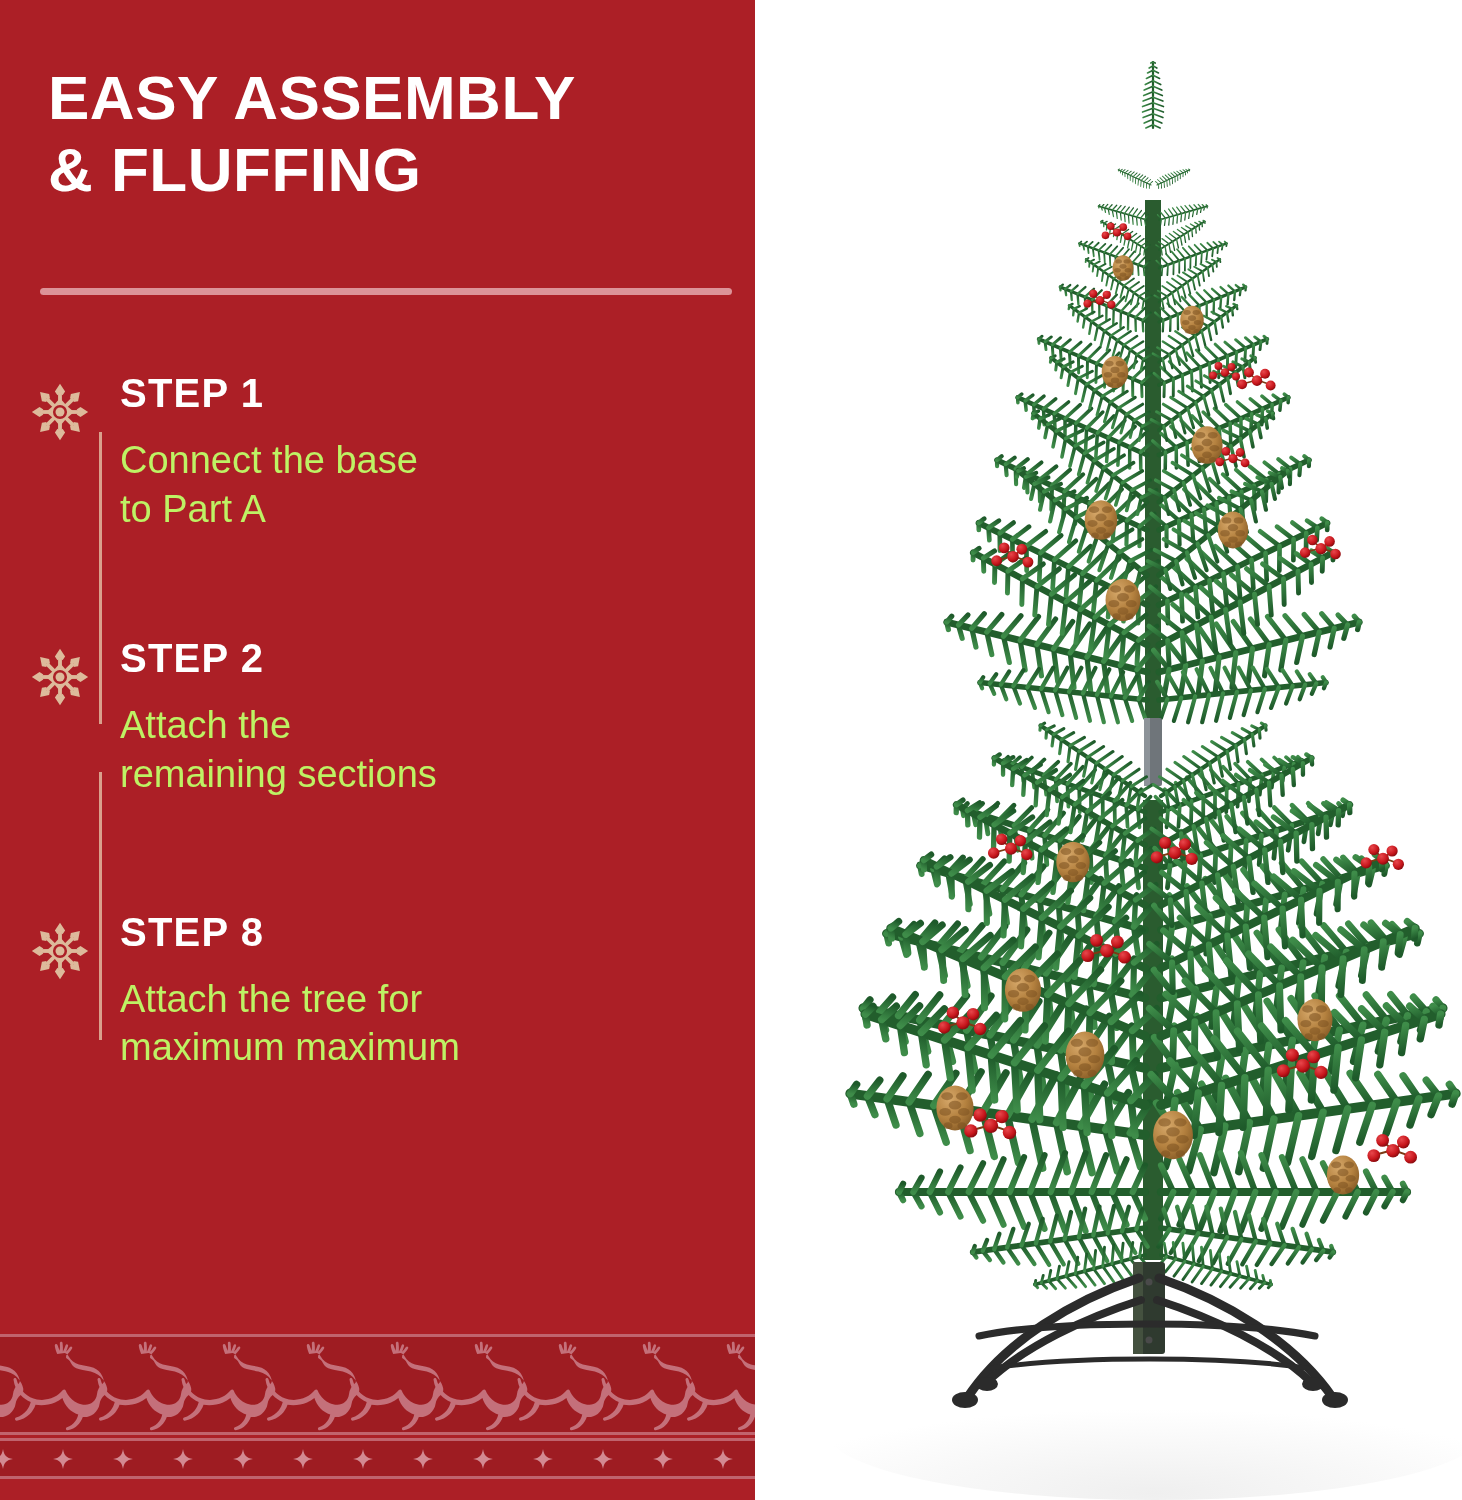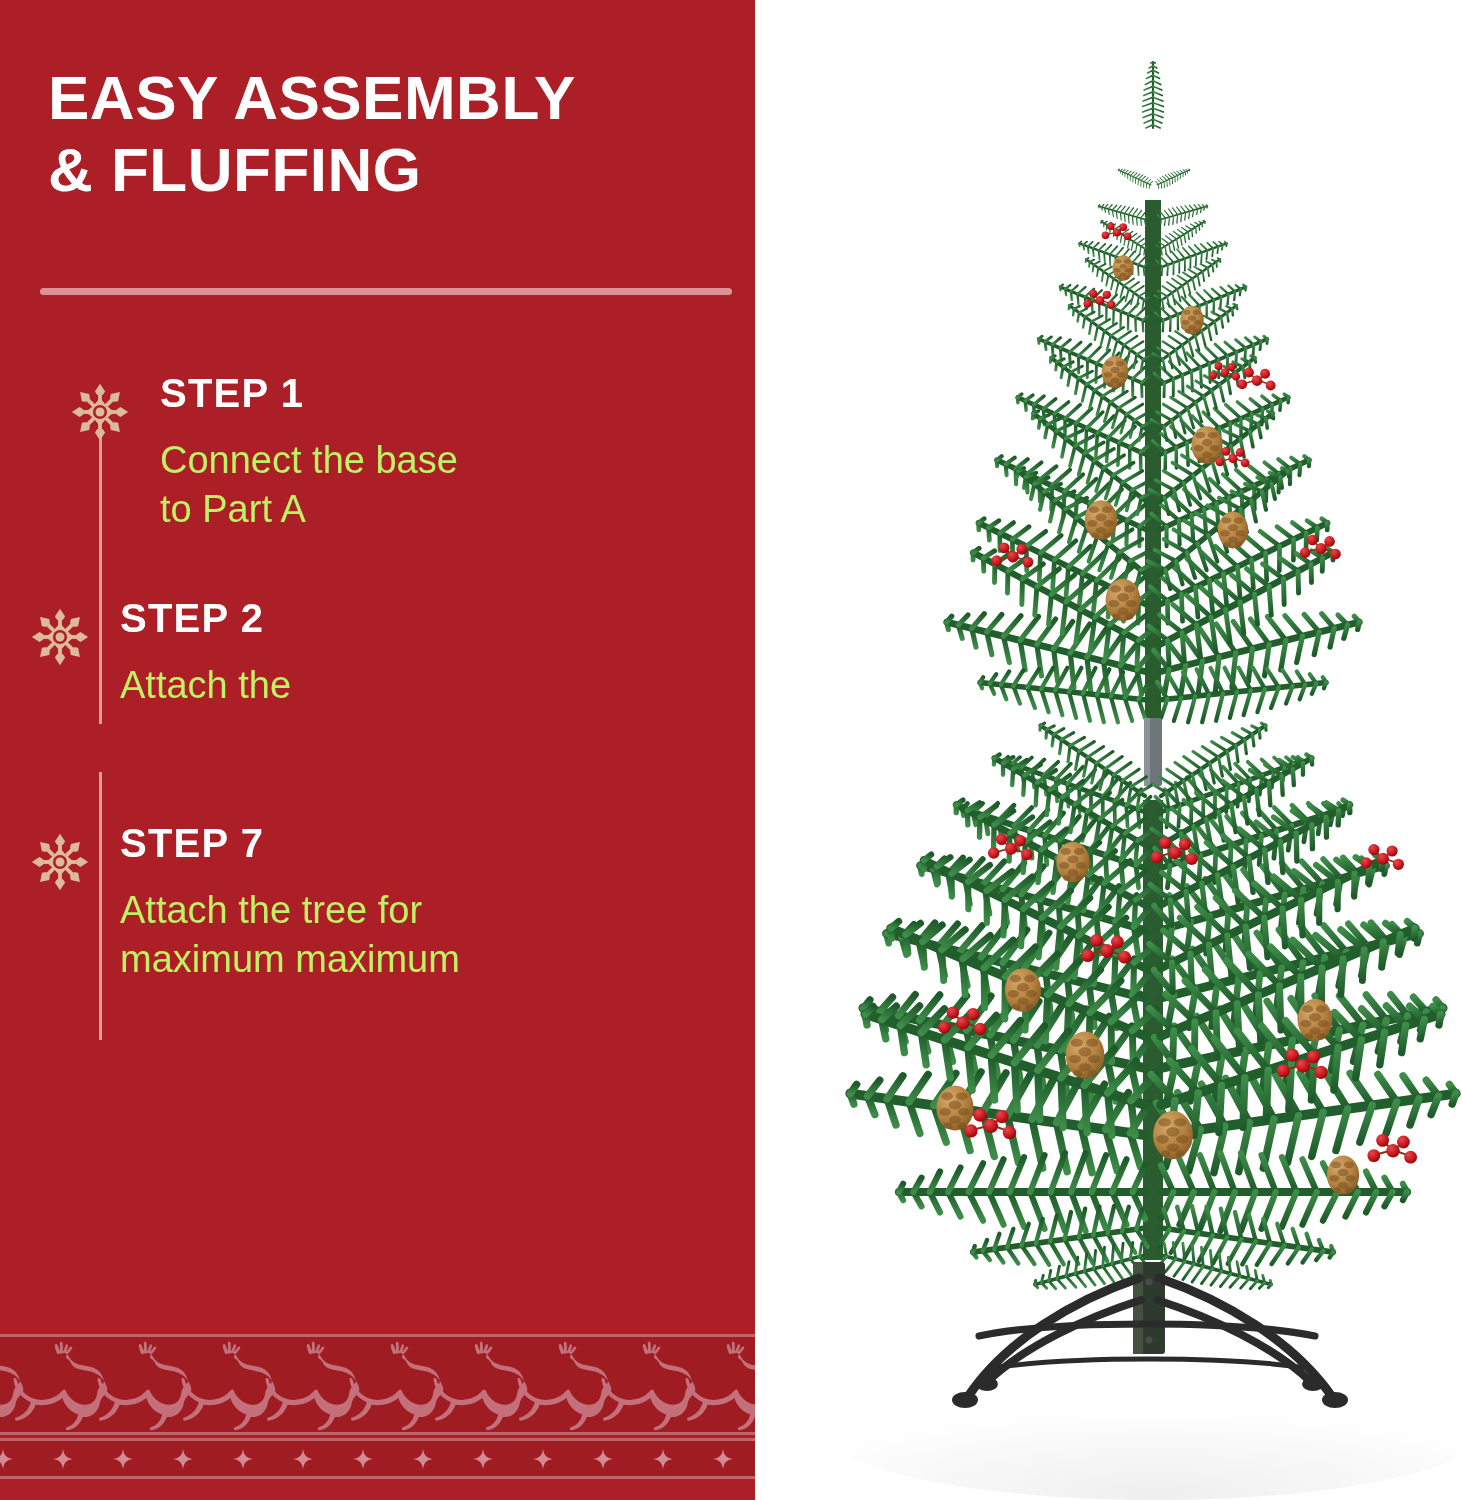--- a/index.html
+++ b/index.html
@@ -93,21 +93,21 @@
     letter-spacing:1.2px;
     line-height:1.05;
     margin-bottom:22px;
   }
   .step-desc {
     color:#bef264;
     font-size:38px;
     font-weight:300;
     line-height:1.28;
   }
-  #step-1 { margin-bottom:64px;padding-left:40px; }
+  #step-1 { margin-bottom:104px; }
   #step-2 { margin-bottom:112px;margin-top:24px; }
 
   
   #pattern {
     position:absolute;
     left:0; bottom:0;
     width:755px; height:172px;
     overflow:hidden;
   }
   #pattern svg { display:block; }
@@ -235,20 +235,21 @@
                 <circle cx="50" cy="50" r="11" fill="#AC1F26"></circle>
                 <circle cx="50" cy="50" r="7" fill="#DDBA9B"></circle>
               </g>
             </svg>
           </div>
         </div>
         <div class="step-body">
           <div class="step-title">STEP 2</div>
           <div class="step-desc">
             <div>Attach the</div>
+            <div>remaining sections</div>
           </div>
         </div>
       </div>
 
       <div class="step" id="step-3">
         <div class="step-marker">
           <div class="snowflake-wrap">
             <svg viewBox="0 0 100 100" xmlns="http://www.w3.org/2000/svg">
               <g fill="#DDBA9B">
                 <g>
@@ -284,21 +285,21 @@
                   <path d="M47 20 h6 v20 h-6 Z"></path>
                 </g>
                 <path d="M50 28 L60 40 L72 50 L60 60 L50 72 L40 60 L28 50 L40 40 Z"></path>
                 <circle cx="50" cy="50" r="11" fill="#AC1F26"></circle>
                 <circle cx="50" cy="50" r="7" fill="#DDBA9B"></circle>
               </g>
             </svg>
           </div>
         </div>
         <div class="step-body">
-          <div class="step-title">STEP 7</div>
+          <div class="step-title">STEP 8</div>
           <div class="step-desc">
             <div>Attach the tree for</div>
             <div>maximum maximum</div>
           </div>
         </div>
       </div>
 
     </div>
 
     <div id="pattern">

